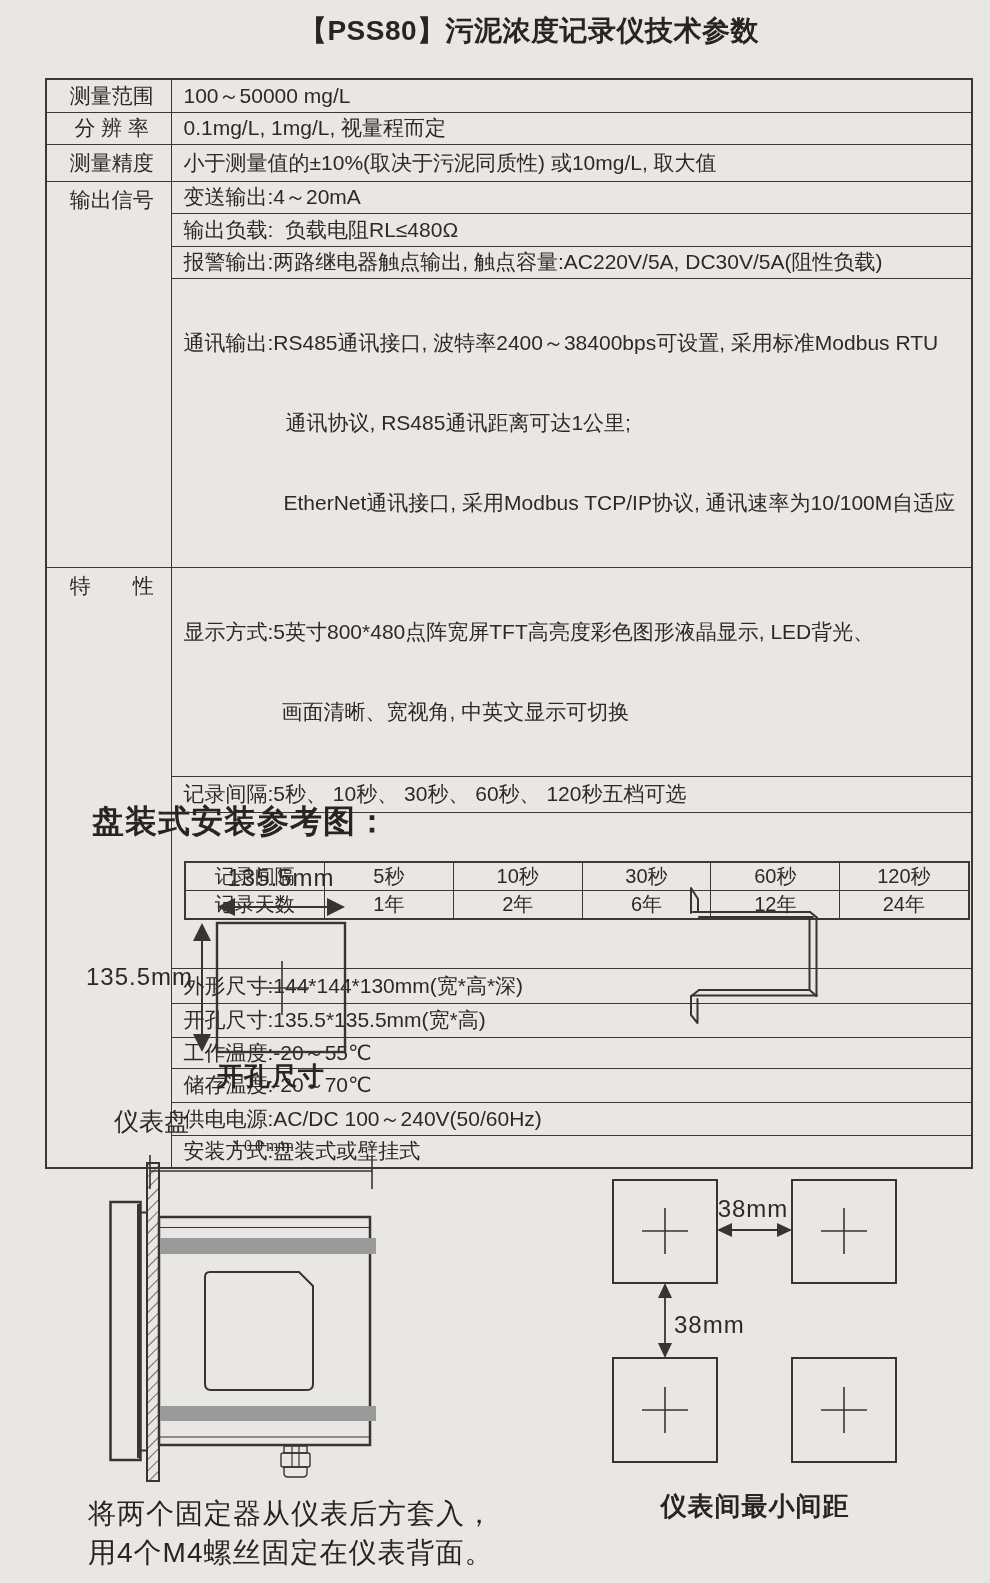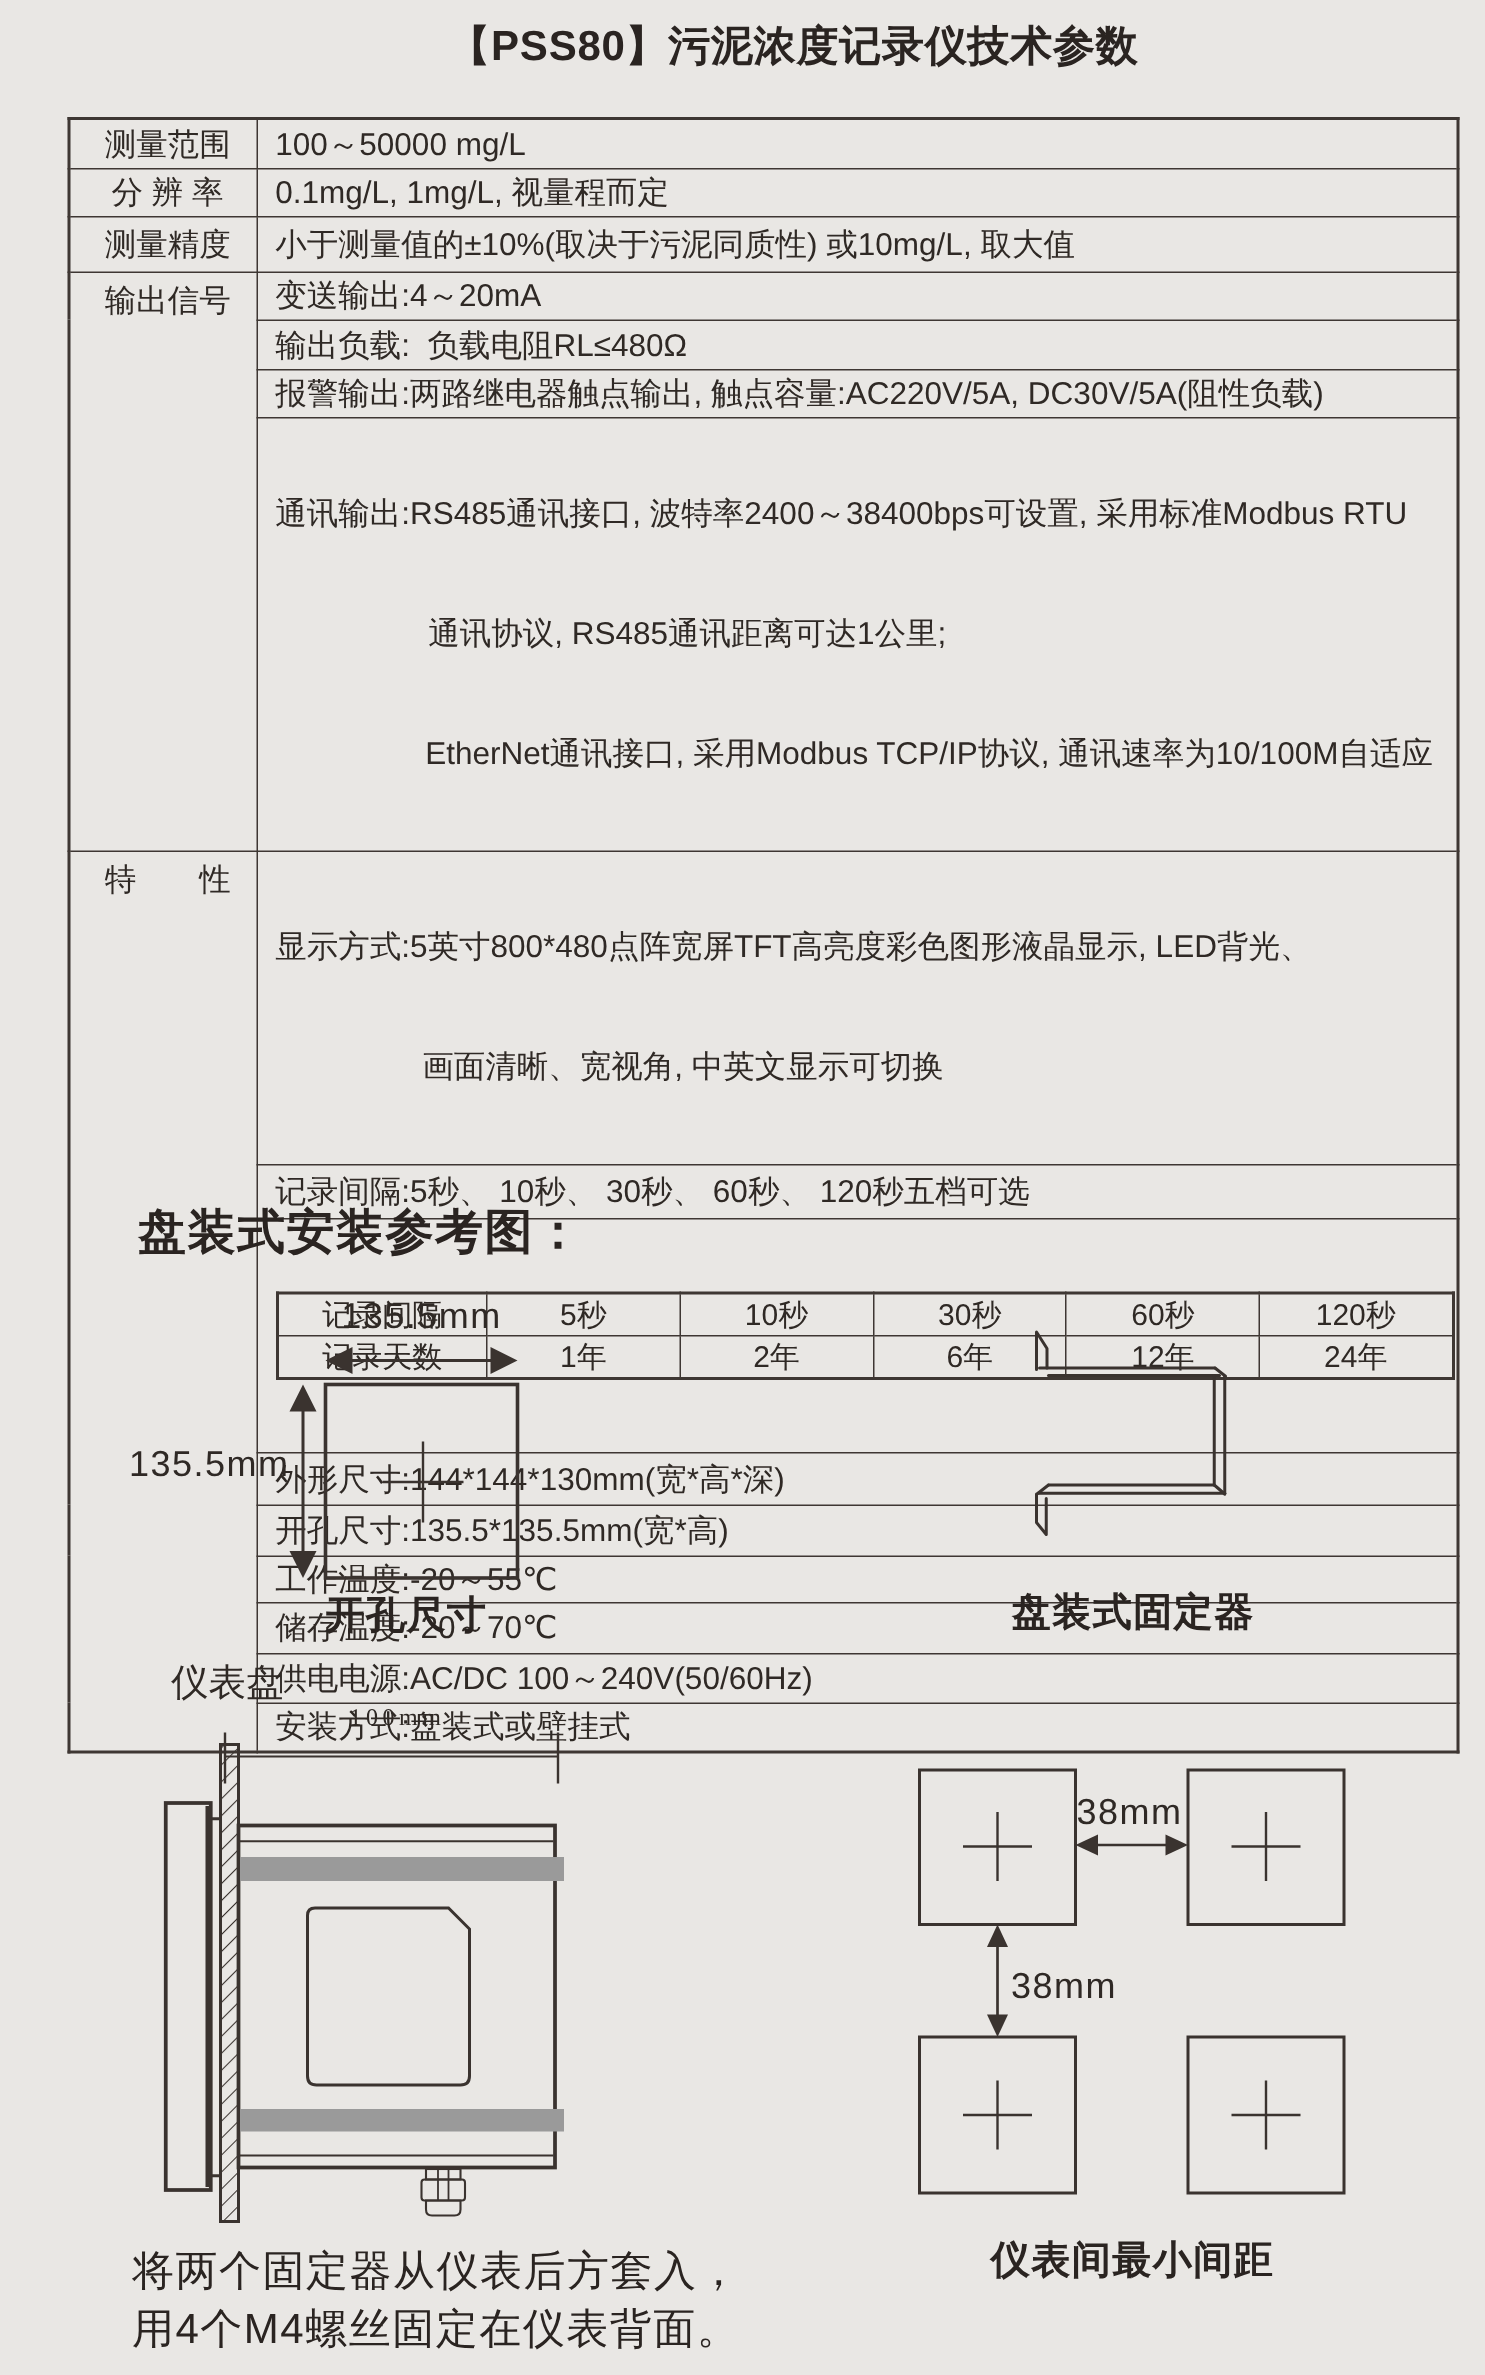--- a/index.html
+++ b/index.html
@@ -166,21 +166,20 @@
       <line x1="810" y1="912" x2="817" y2="917.5"></line>
       <line x1="809.5" y1="917" x2="809.5" y2="990"></line>
       <line x1="816.5" y1="917.5" x2="816.5" y2="996"></line>
       <line x1="699" y1="990" x2="809" y2="990"></line>
       <line x1="692" y1="995.5" x2="816.5" y2="995.5"></line>
       <line x1="699" y1="990" x2="692" y2="995.5"></line>
       <line x1="809.5" y1="990" x2="816.5" y2="996"></line>
       <path d="M691,996 V1015 L697.5,1023 V999"></path>
     </g>
   </svg>
-  <div class="abs caption" style="left:663px;top:1057px;width:185px;text-align:center;">盘装式固定器</div>
 
   <div class="abs serif" style="left:114px;top:1105px;font-size:25px;">仪表盘</div>
   <div class="abs serif" style="left:203px;top:1137px;width:124px;text-align:center;font-size:16px;letter-spacing:3px;">100mm</div>
   <svg class="abs" style="left:105px;top:1148px;" width="280" height="342" viewBox="105 1148 280 342">
     <defs>
       <pattern id="hatch" width="8" height="8" patternUnits="userSpaceOnUse" patternTransform="rotate(45)">
         <line x1="0" y1="0" x2="0" y2="8" stroke="#3a332f" stroke-width="1.4"></line>
       </pattern>
     </defs>
     <g>

